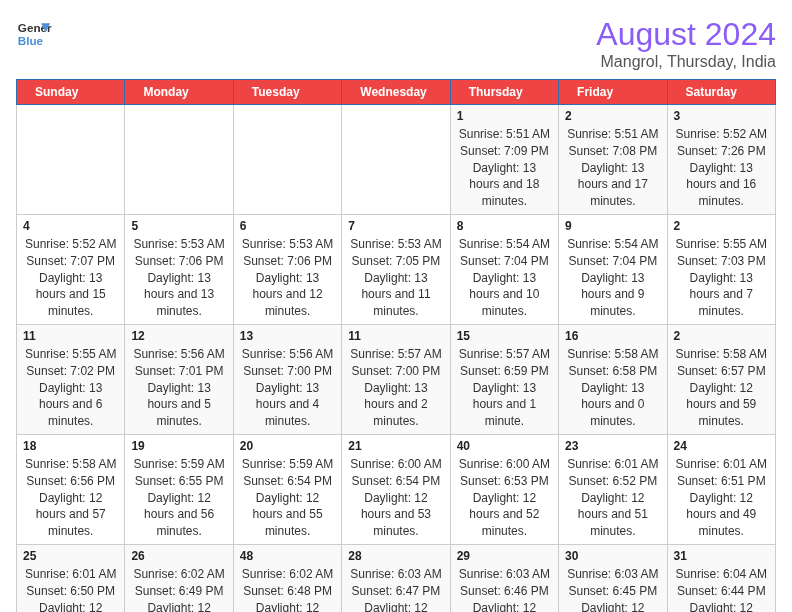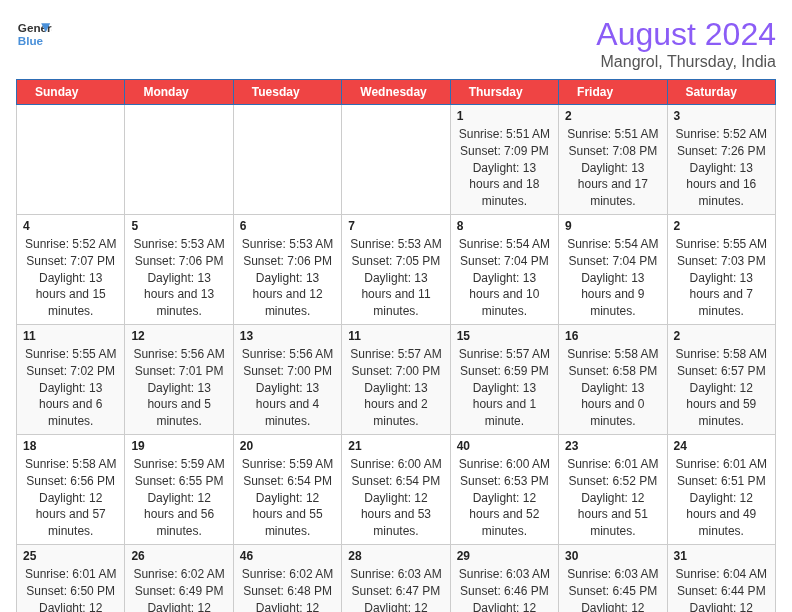--- a/index.html
+++ b/index.html
@@ -273,21 +273,21 @@
 Sunset: 6:50 PM
 Daylight: 12 hours and 48 minutes.</div>
         </td>
         <td>
           <div class="cell-date">26</div>
           <div class="cell-info">Sunrise: 6:02 AM
 Sunset: 6:49 PM
 Daylight: 12 hours and 47 minutes.</div>
         </td>
         <td>
-          <div class="cell-date">46</div>
+          <div class="cell-date">48</div>
           <div class="cell-info">Sunrise: 6:02 AM
 Sunset: 6:48 PM
 Daylight: 12 hours and 45 minutes.</div>
         </td>
         <td>
           <div class="cell-date">28</div>
           <div class="cell-info">Sunrise: 6:03 AM
 Sunset: 6:47 PM
 Daylight: 12 hours and 44 minutes.</div>
         </td>

